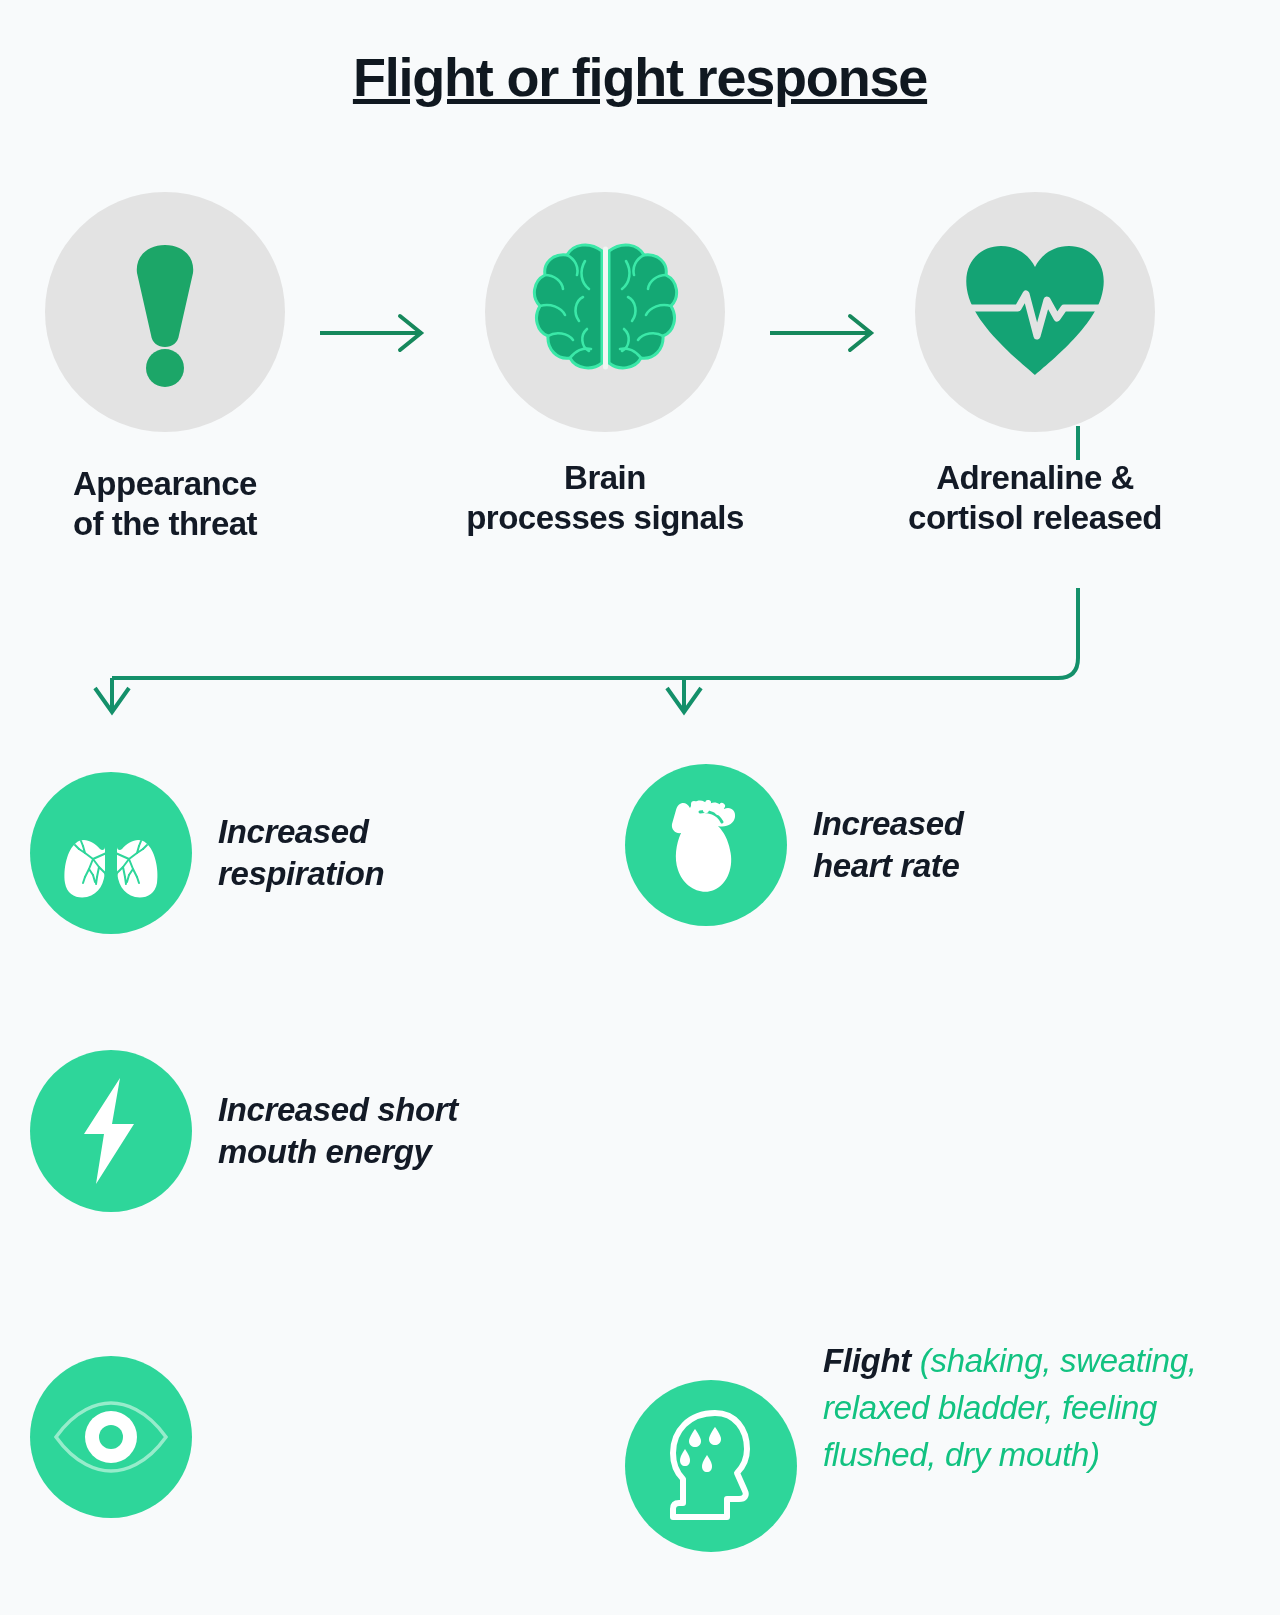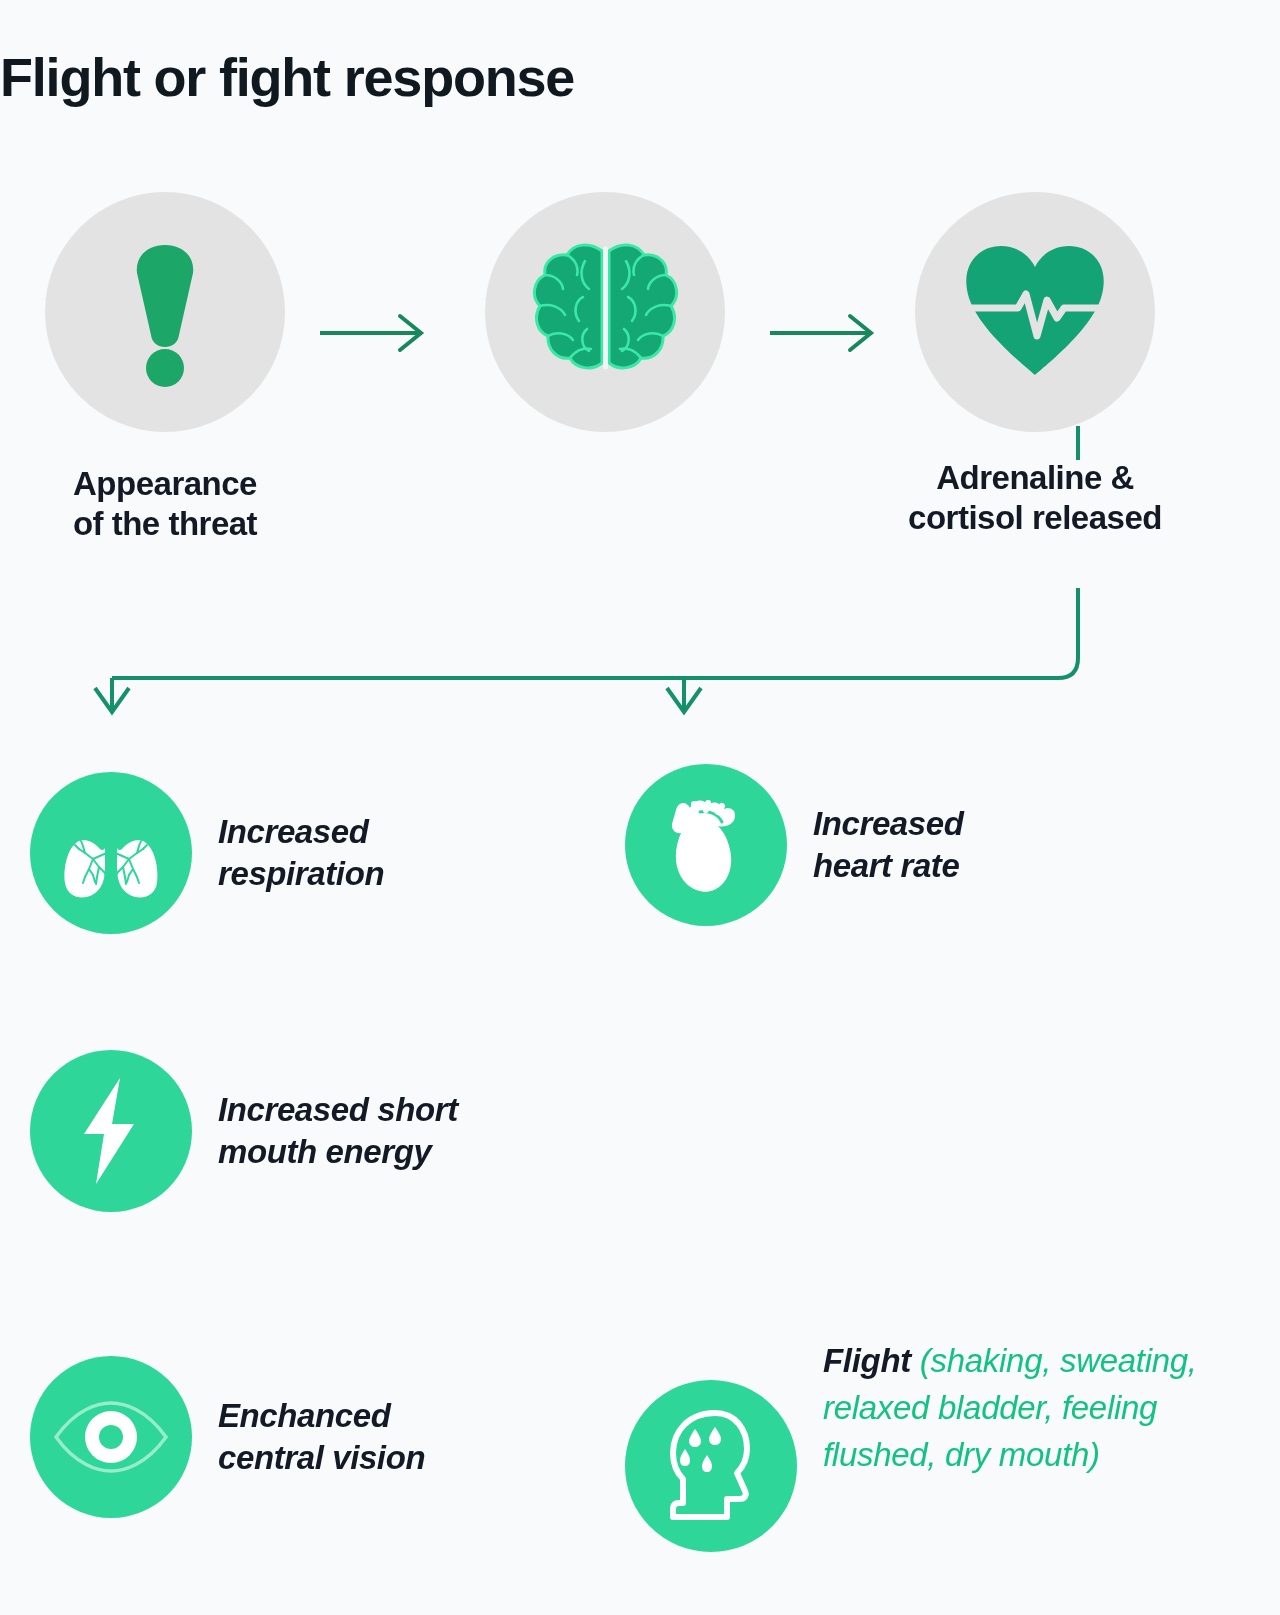--- a/index.html
+++ b/index.html
@@ -22,26 +22,27 @@
     width: 1280px;
     height: 1615px;
   }
 
   
   .title {
     position: absolute;
     top: 48px;
     left: 0;
     width: 1280px;
-    text-align: left;
+    text-align: center;
     font-size: 54px;
     font-weight: bold;
     letter-spacing: -1.2px;
     color: #101820;
     line-height: 1.1;
+    text-decoration: underline;
   }
 
   
   .stage-row {
     position: absolute;
     top: 192px;
     left: 0;
     width: 1280px;
     height: 380px;
   }
@@ -228,20 +229,24 @@
             <path d="M143 38 C134 38 126 44 125 52"></path>
             <path d="M148 69 C138 66 127 70 123 78"></path>
             <path d="M140 99 C132 94 120 96 115 103"></path>
             <path d="M118 121 C113 114 105 110 97 112"></path>
             <path d="M103 24 C109 34 107 46 99 52"></path>
             <path d="M105 60 C113 64 115 76 109 84"></path>
             <path d="M101 92 C108 98 107 110 99 114"></path>
           </g>
           <path d="M82.5 12 L82.5 130" stroke="#F0F6F3" stroke-width="5" stroke-linecap="round" fill="none"></path>
         </svg>
+      </div>
+      <div class="stage-label">
+        <div>Brain</div>
+        <div>processes signals</div>
       </div>
     </div>
 
     <svg class="h-arrow h-arrow-2" width="110" height="46" viewBox="0 0 110 46">
       <line x1="2" y1="23" x2="100" y2="23" stroke="#16885C" stroke-width="4"></line>
       <polyline points="82,6 103,23 82,40" fill="none" stroke="#16885C" stroke-width="4" stroke-linecap="round" stroke-linejoin="miter"></polyline>
     </svg>
 
     <div class="stage stage-3">
       <div class="stage-circle">
@@ -336,22 +341,20 @@
 
       <div class="sym sym-left">
         <div class="sym-circle">
           <svg width="118" height="76" viewBox="0 0 118 76">
             <path d="M4 38 C24 10 46 4 59 4 C72 4 94 10 114 38 C94 66 72 72 59 72
                      C46 72 24 66 4 38 Z" fill="none" stroke="#96ECCB" stroke-width="3.5"></path>
             <circle cx="59" cy="38" r="26" fill="#FFFFFF"></circle>
             <circle cx="59" cy="38" r="12" fill="#2ED69A"></circle>
           </svg>
         </div>
-        <div class="sym-text">Enchanced
-central vision</div>
       </div>
 
       <div class="sym sym-right sym-other">
         <div class="sym-circle sym-circle-lg">
           <svg width="104" height="118" viewBox="0 0 104 118">
             <path d="M56 6 C30 6 14 24 14 46 C14 58 18 66 24 72 L24 96 L20 96
                      C16 96 14 98 14 102 L14 110 L68 110 L68 92 L80 92
                      C86 92 88 88 86 84 L78 66 C84 60 88 52 88 42 C88 22 76 6 56 6 Z" fill="none" stroke="#FFFFFF" stroke-width="6" stroke-linejoin="round"></path>
             <g fill="#FFFFFF">
               <path d="M36 22 C36 22 30 30 30 34 C30 38 33 40 36 40 C39 40 42 38 42 34 C42 30 36 22 36 22 Z"></path>

